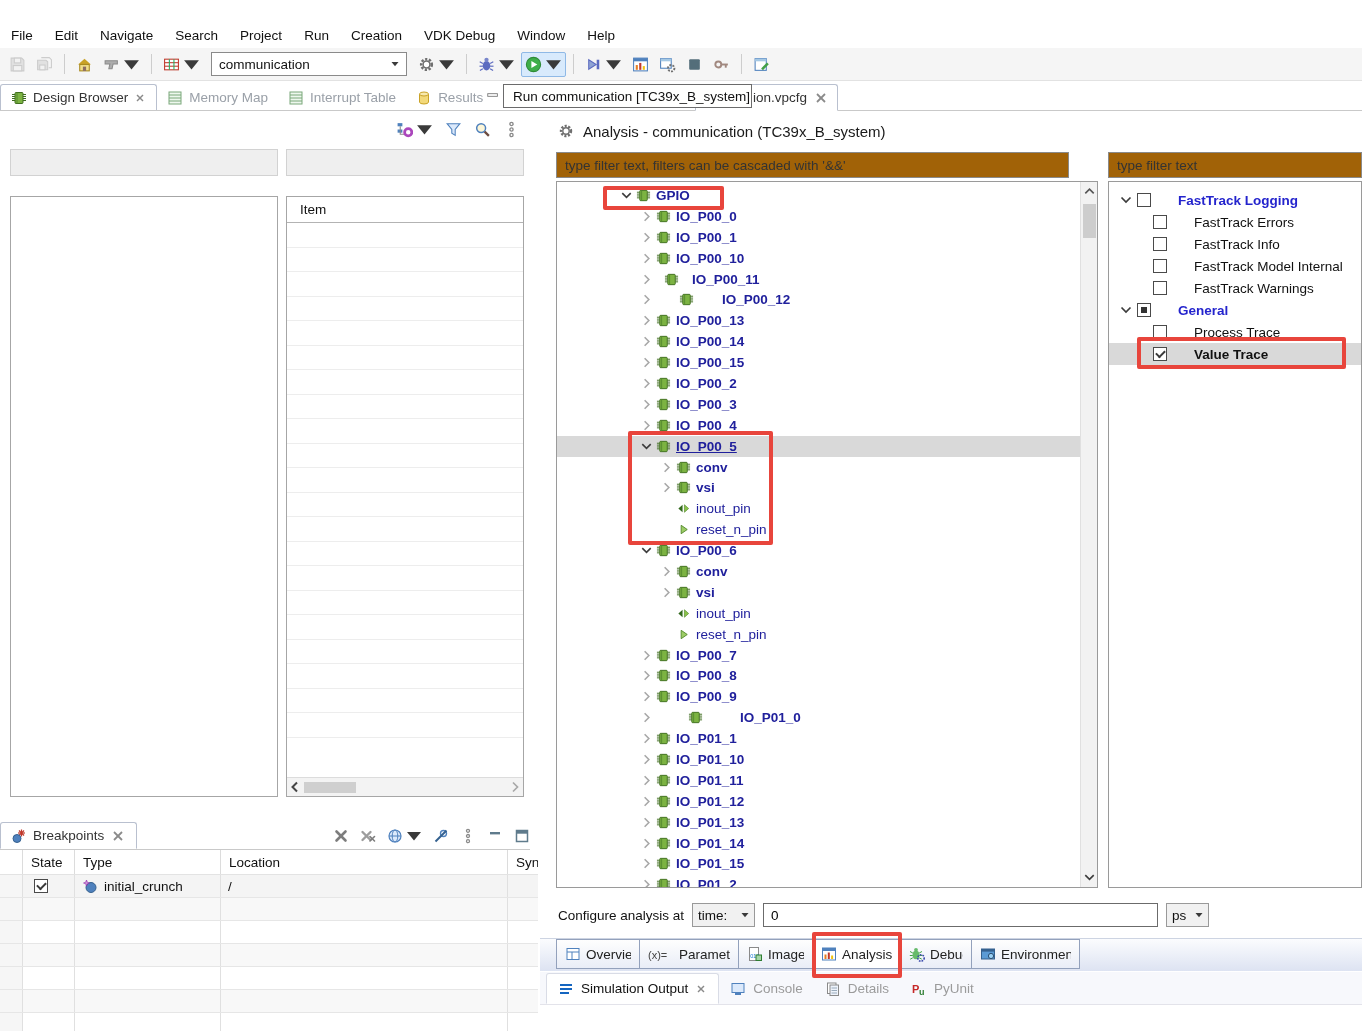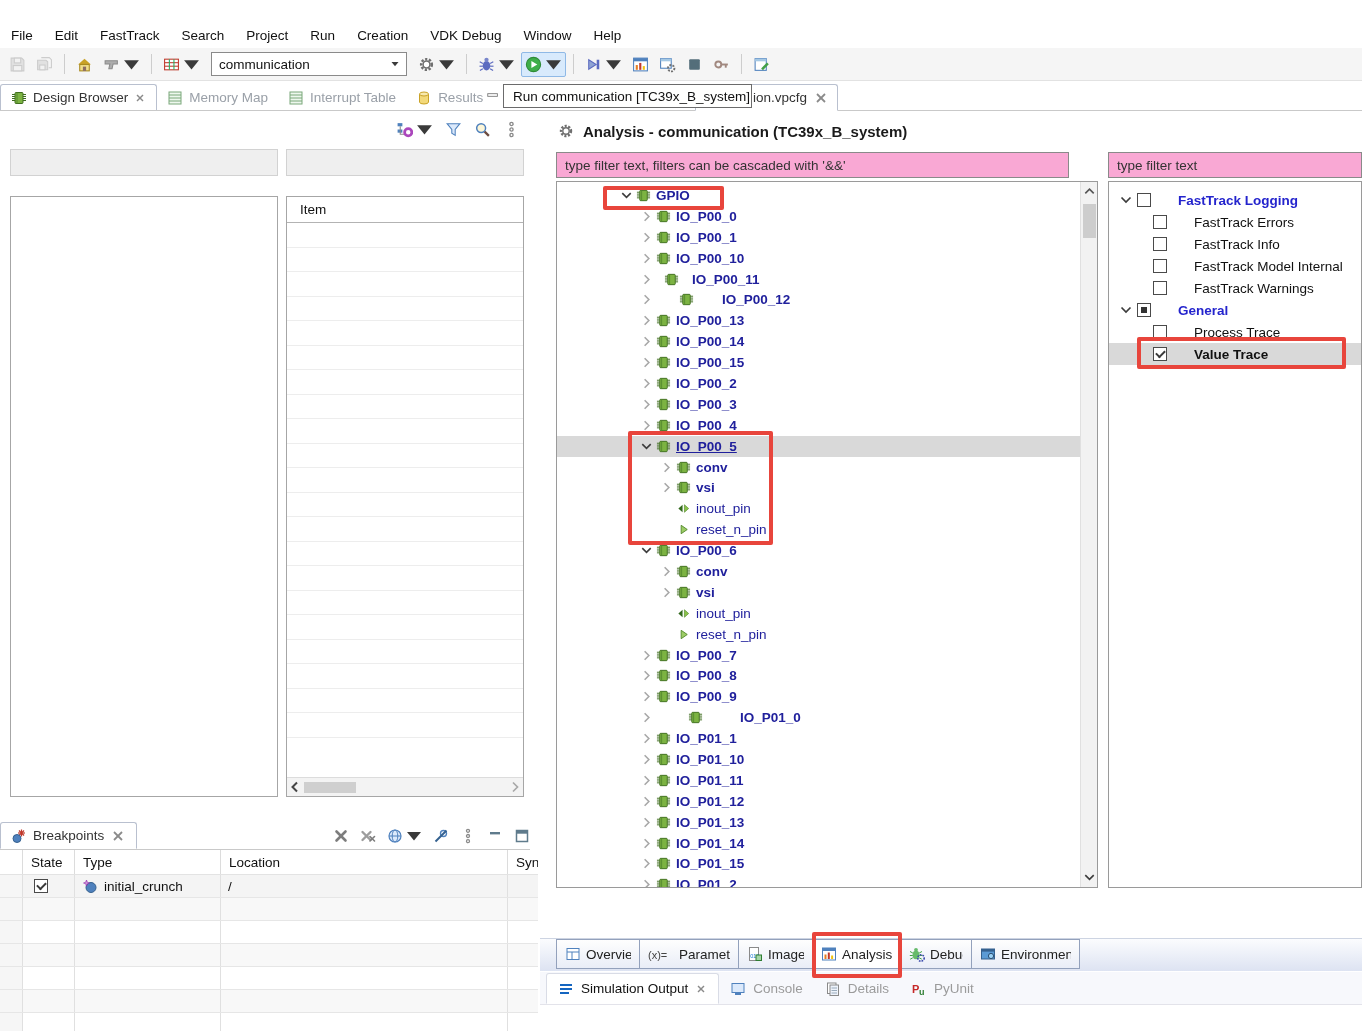--- a/index.html
+++ b/index.html
@@ -76,22 +76,22 @@
   .bp-label{color:#111;}
 
   
   .cb{width:14px;height:14px;border:1px solid #4a4a4a;background:#fff;position:relative;flex:none;display:inline-block;}
   .cb.checked::after{content:"";position:absolute;left:2px;top:2px;width:7px;height:4px;border-left:2px solid #3a3a3a;border-bottom:2px solid #3a3a3a;transform:rotate(-45deg);}
   .cb.partial::after{content:"";position:absolute;left:3px;top:3px;right:3px;bottom:3px;background:#333;}
   .bp-cb{margin-left:4px;}
 
   
   #an-header{left:540px;top:112px;width:822px;height:38px;display:flex;align-items:center;gap:9px;padding-left:18px;}
-  #an-title{font-size:15px;font-weight:bold;color:#1a1a1a;}
-  .an-filter{position:absolute;height:26px;background:#f9a8d4;border:1px solid #8a8a8a;font-size:13.5px;color:#222;padding:0 8px;outline:none;
+  #an-title{font-size:15px;font-weight:normal;color:#1a1a1a;}
+  .an-filter{position:absolute;height:26px;background:#a16207;border:1px solid #8a8a8a;font-size:13.5px;color:#222;padding:0 8px;outline:none;
              font-family:"Liberation Sans",sans-serif;}
   .an-filter::placeholder{color:#333;opacity:1;}
   #an-filter1{left:556px;top:152px;width:513px;}
   #an-filter2{left:1108px;top:152px;width:254px;}
   #an-tree{left:556px;top:181px;width:542px;height:707px;background:#fff;border:1px solid #9a9a9a;overflow:hidden;}
   #an-rows{position:absolute;left:0;top:3px;width:523px;}
   .trow{display:flex;align-items:center;height:20.9px;font-size:13.5px;color:#20209c;white-space:nowrap;}
   .trow .chev{width:15px;height:15px;flex:none;display:inline-flex;}
   .trow .chev svg{width:100%;height:100%;}
   .trow .ic{width:15px;height:15px;margin-left:2px;}
@@ -147,21 +147,21 @@
 </style>
 </head>
 <body>
 
 <div id="root">
 
 
   <div id="menubar" class="abs">
       <div class="menu-item">File</div>
       <div class="menu-item">Edit</div>
-      <div class="menu-item">FastTrack</div>
+      <div class="menu-item">Navigate</div>
       <div class="menu-item">Search</div>
       <div class="menu-item">Project</div>
       <div class="menu-item">Run</div>
       <div class="menu-item">Creation</div>
       <div class="menu-item">VDK Debug</div>
       <div class="menu-item">Window</div>
       <div class="menu-item">Help</div>
     </div>
 
   <div id="left-tabs" class="abs">
@@ -1511,20 +1511,40 @@
       <div class="lrow" style="padding-left: 44px;">
         <span class="cb unchecked"></span>
         <span class="llabel">Process Trace</span>
       </div>
       <div class="lrow sel" style="padding-left: 44px;">
         <span class="cb checked"></span>
         <span class="llabel lbold">Value Trace</span>
       </div>
     </div>
 
+  <div id="configure" class="abs">
+    <span>Configure analysis at</span>
+    <div class="mini-select" id="time-select">
+      <span>time:</span>
+      <span class="ic caret" id="tsel-caret">
+          <svg viewBox="0 0 8 6">
+            <polygon points="0.5,1 7.5,1 4,5.3" fill="#3a3a3a"></polygon>
+          </svg>
+        </span>
+    </div>
+    <input id="time-value" value="0" style="">
+    <div class="mini-select" id="unit-select">
+      <span>ps</span>
+      <span class="ic caret" id="usel-caret">
+          <svg viewBox="0 0 8 6">
+            <polygon points="0.5,1 7.5,1 4,5.3" fill="#3a3a3a"></polygon>
+          </svg>
+        </span>
+    </div>
+  </div>
 
   <div id="bottom-tabs" class="abs">
       <div class="btab" style="width: 84px;">
         <span class="ic">
           <svg viewBox="0 0 16 16">
             <rect x="2" y="2.5" width="12" height="11" fill="#fff" stroke="#4f81bd"></rect>
             <line x1="2" y1="6" x2="14" y2="6" stroke="#4f81bd"></line>
             <line x1="7" y1="6" x2="7" y2="13.5" stroke="#4f81bd"></line>
           </svg>
         </span>

